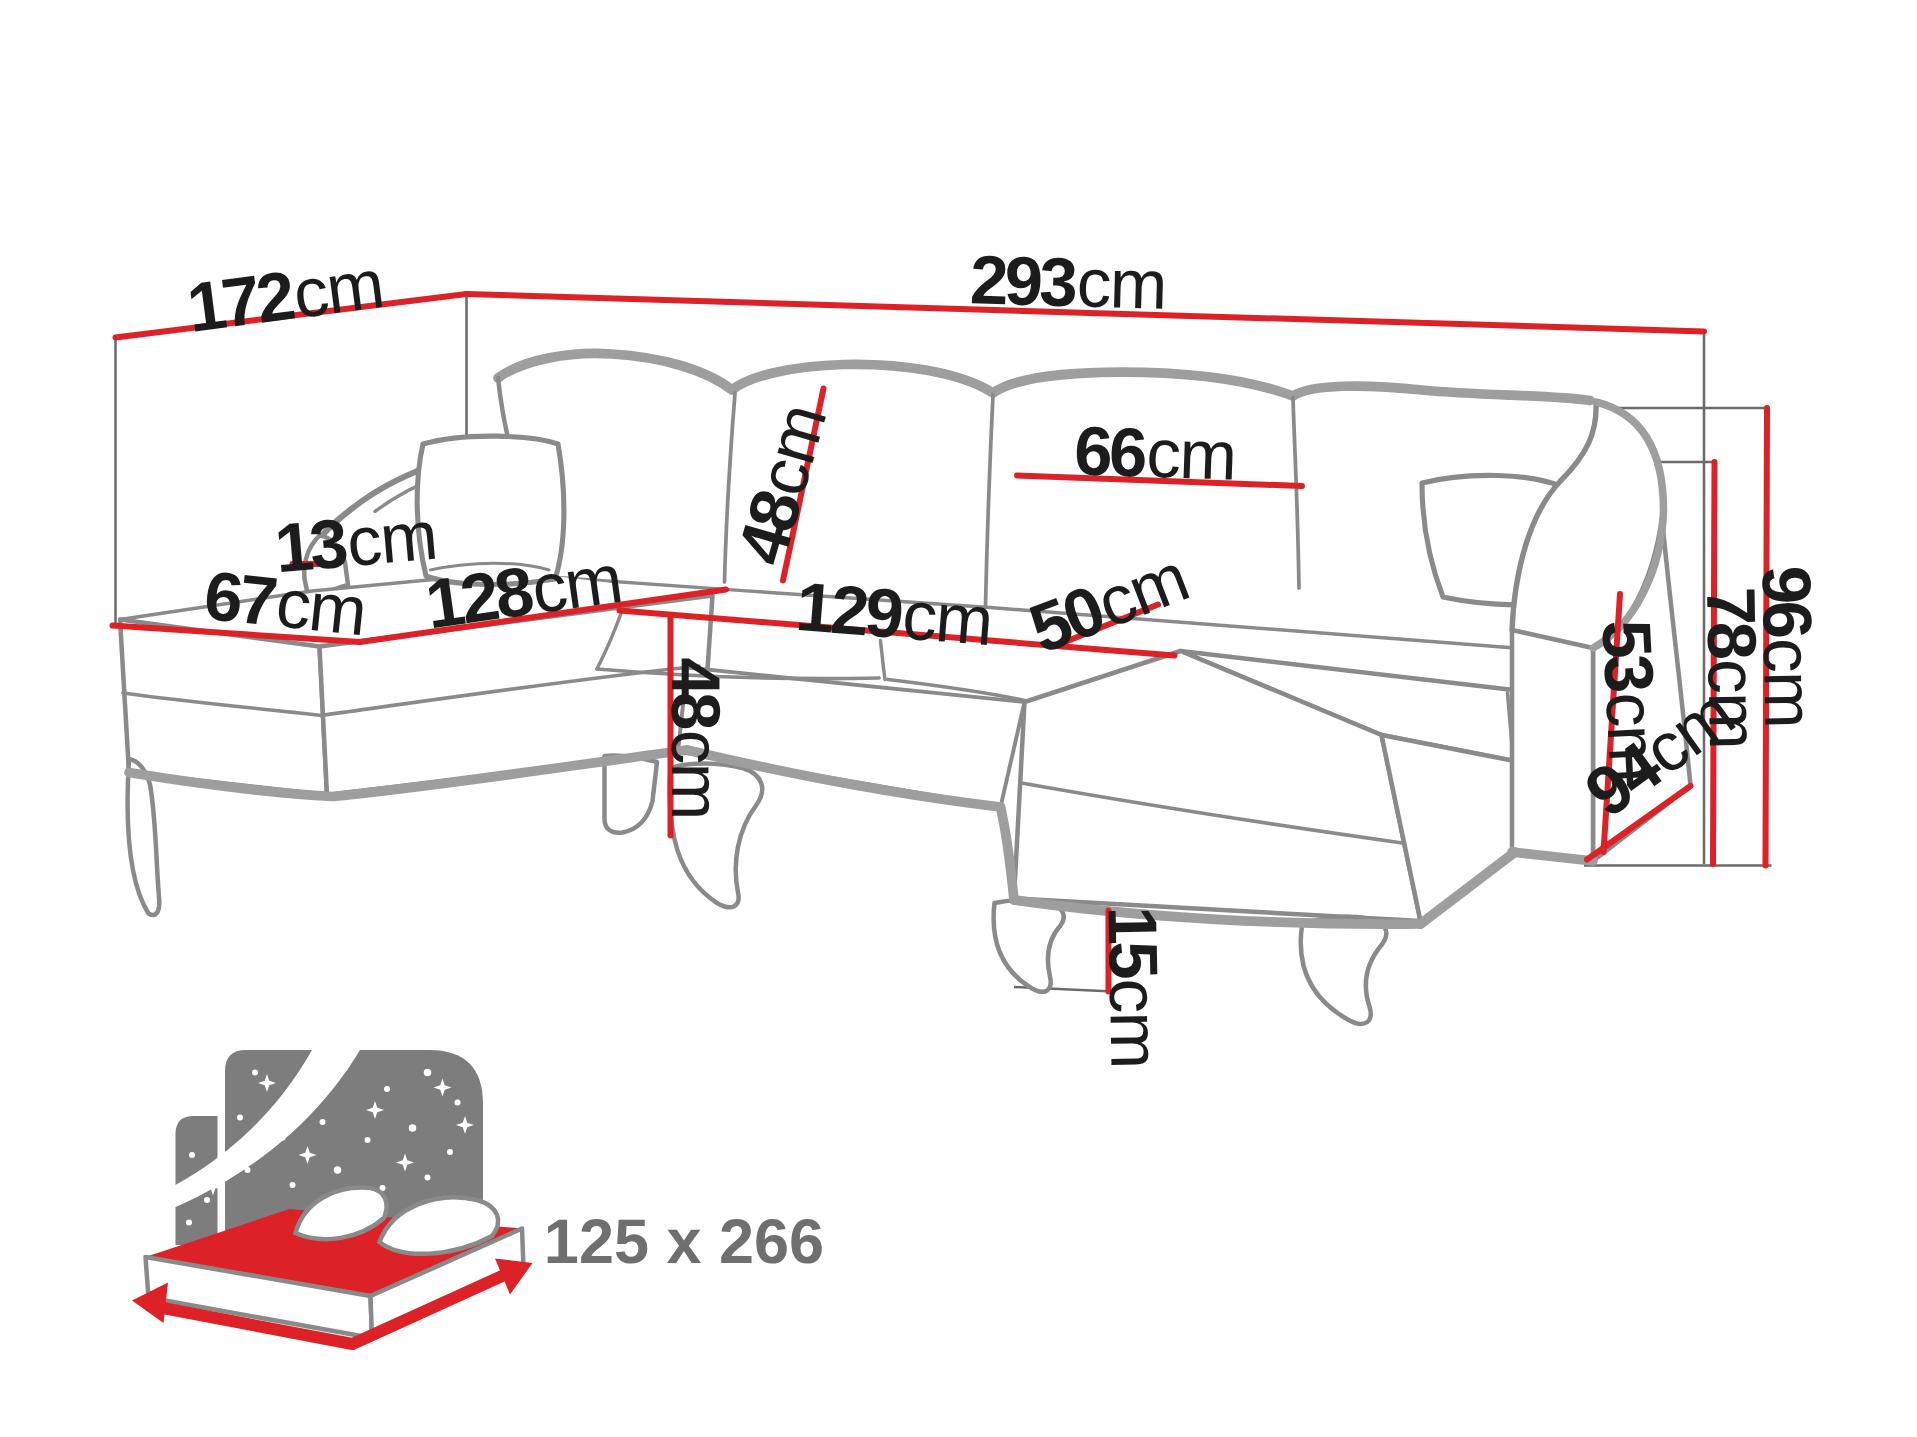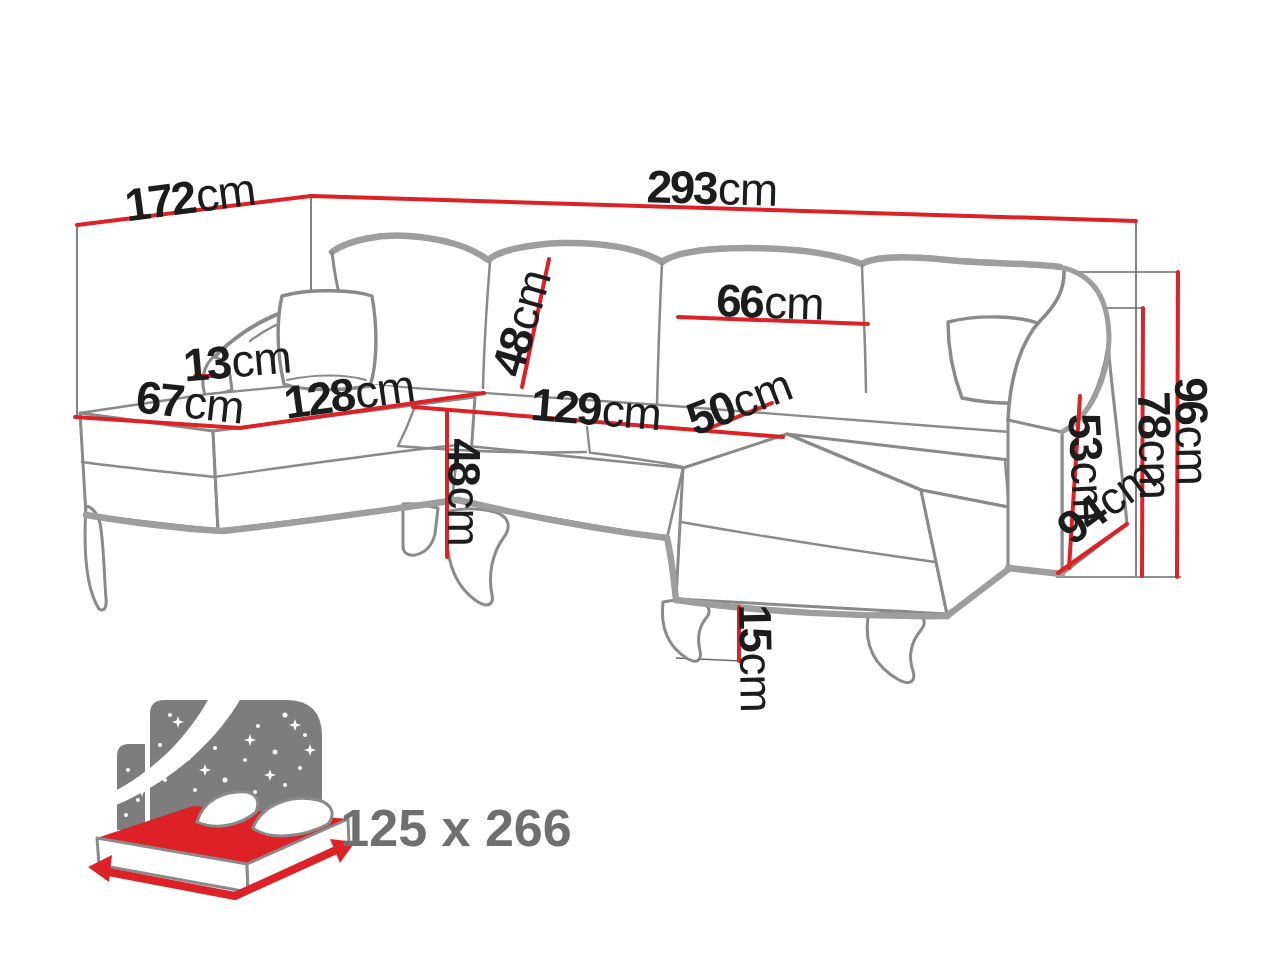--- a/index.html
+++ b/index.html
@@ -3,21 +3,21 @@
 <meta charset="utf-8">
 <style>
   html,body{margin:0;padding:0;background:#ffffff;}
   #stage{position:relative;width:1278px;height:958px;background:#ffffff;overflow:hidden;
          font-family:"Liberation Sans",sans-serif;}
   #stage svg{position:absolute;left:0;top:0;}
   .dim-label{position:absolute;white-space:nowrap;font-size:46px;color:#1c1c1c;
              transform-origin:center;line-height:1;}
   .dim-label .num{font-weight:700;letter-spacing:-2.5px;}
   .dim-label .unit{font-weight:400;letter-spacing:-1px;margin-left:2px;}
-  .bed-size-label{position:absolute;white-space:nowrap;font-size:52px;font-weight:700;
+  .bed-size-label{position:absolute;white-space:nowrap;font-size:42px;font-weight:700;
                   color:#6f6f6f;letter-spacing:0px;transform:translate(-50%,-50%);}
 </style>
 </head>
 <body>
 
 <div id="stage">
 
 <svg width="1278" height="958" viewBox="0 0 1278 958">
 
   <g stroke="#6b6b6b" stroke-width="1.7" fill="none">

